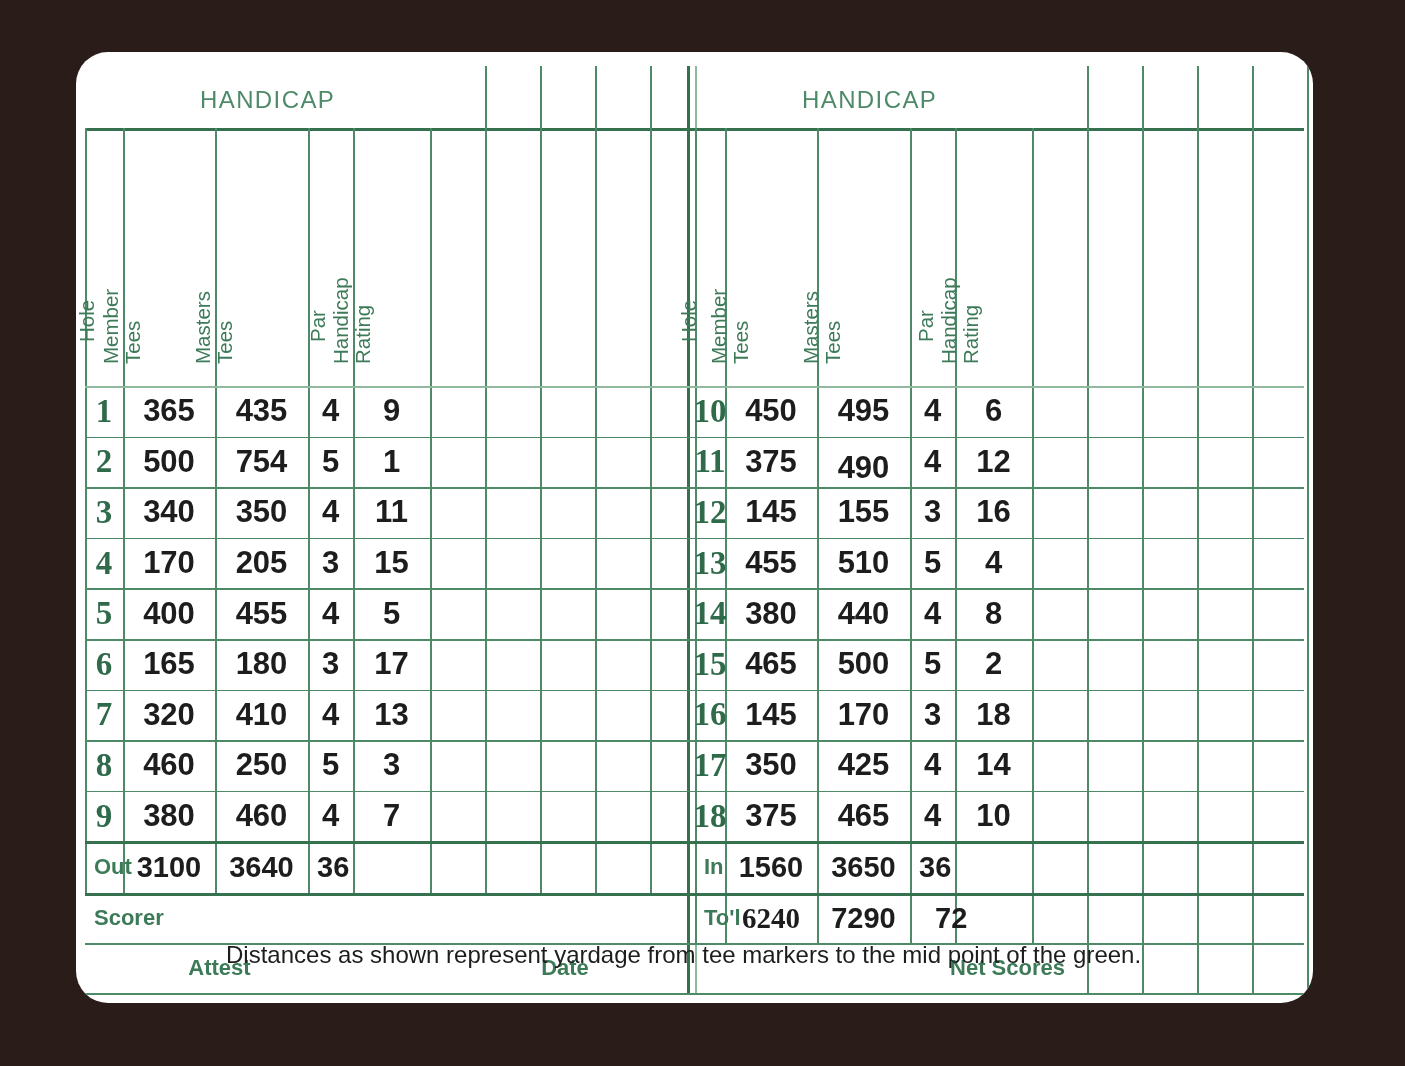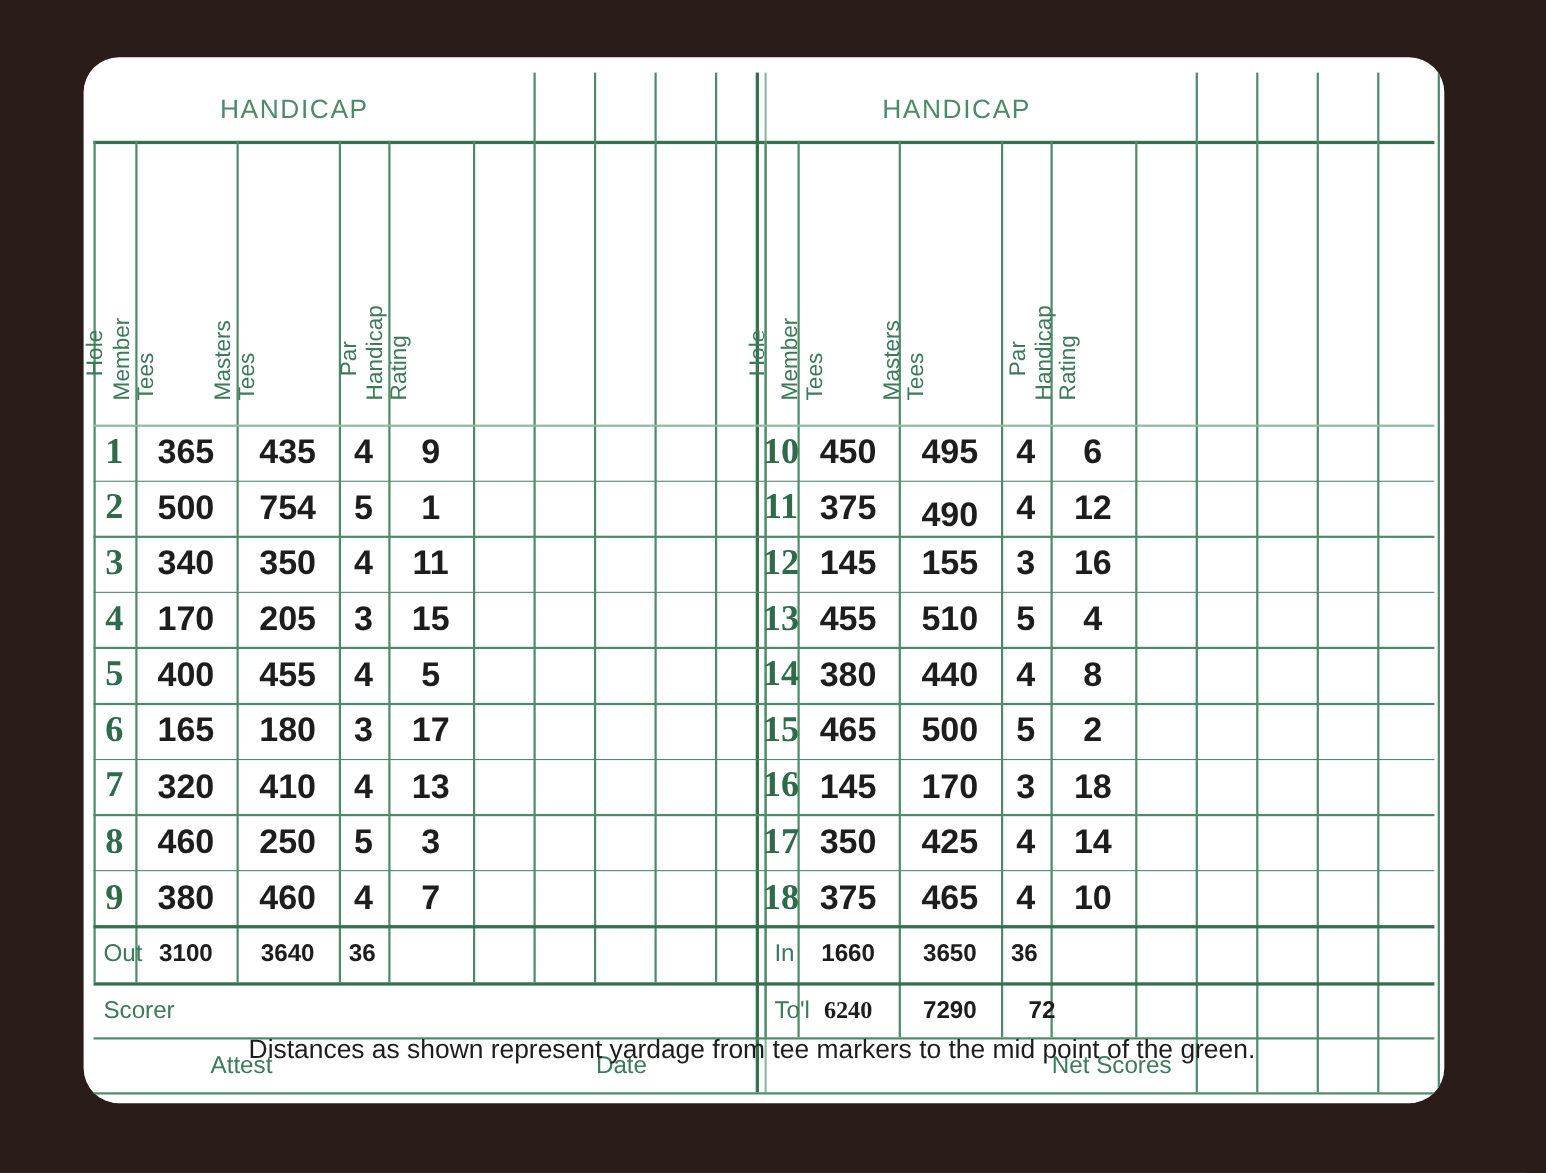--- a/index.html
+++ b/index.html
@@ -86,25 +86,25 @@
   .val {
     font-weight: 700;
     font-size: 31px;
     color: #1d1d1d;
   }
 
   
   .sumlabel {
     font-size: 22px;
     color: #3d7a58;
-    font-weight: 400;
+    font-weight: 700;
   }
   .sumtotal {
     font-weight: 700;
-    font-size: 22px;
+    font-size: 29px;
     color: #1d1d1d;
   }
 
   .footer-note {
     position: absolute;
     font-size: 24px;
     color: #1d1d1d;
     white-space: nowrap;
   }
 </style>
@@ -472,21 +472,21 @@
       <div class="cell" style="left: 139px; width: 93px; top: 789.4px; height: 52px;">
         <span class="sumtotal">3640</span>
       </div>
       <div class="cell" style="left: 232px; width: 45px; top: 789.4px; height: 52px; justify-content: flex-start; padding-left: 9px;">
         <span class="sumtotal">36</span>
       </div>
       <div class="cell" style="left: 619px; width: 30px; top: 789.4px; height: 52px; justify-content: flex-start; padding-left: 9px;">
         <span class="sumlabel">In</span>
       </div>
       <div class="cell" style="left: 649px; width: 92px; top: 789.4px; height: 52px;">
-        <span class="sumtotal">1660</span>
+        <span class="sumtotal">1560</span>
       </div>
       <div class="cell" style="left: 741px; width: 93px; top: 789.4px; height: 52px;">
         <span class="sumtotal">3650</span>
       </div>
       <div class="cell" style="left: 834px; width: 45px; top: 789.4px; height: 52px; justify-content: flex-start; padding-left: 9px;">
         <span class="sumtotal">36</span>
       </div>
       <div class="cell" style="left: 9px; width: 300px; top: 841.4px; height: 50px; justify-content: flex-start; padding-left: 9px;">
         <span class="sumlabel">Scorer</span>
       </div>

